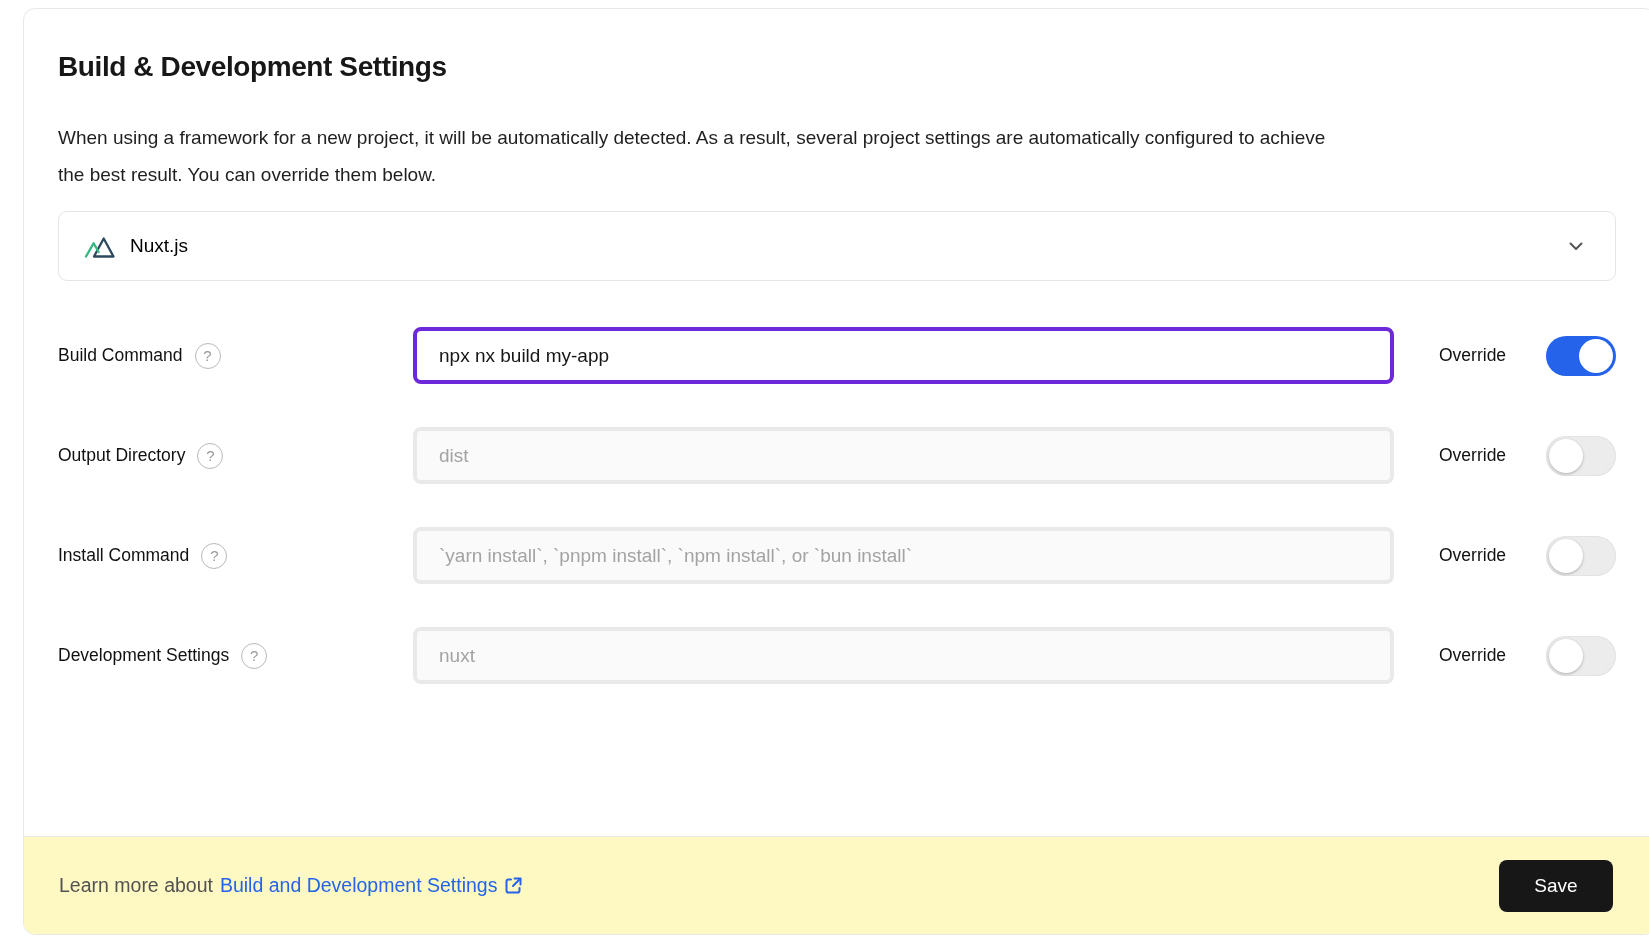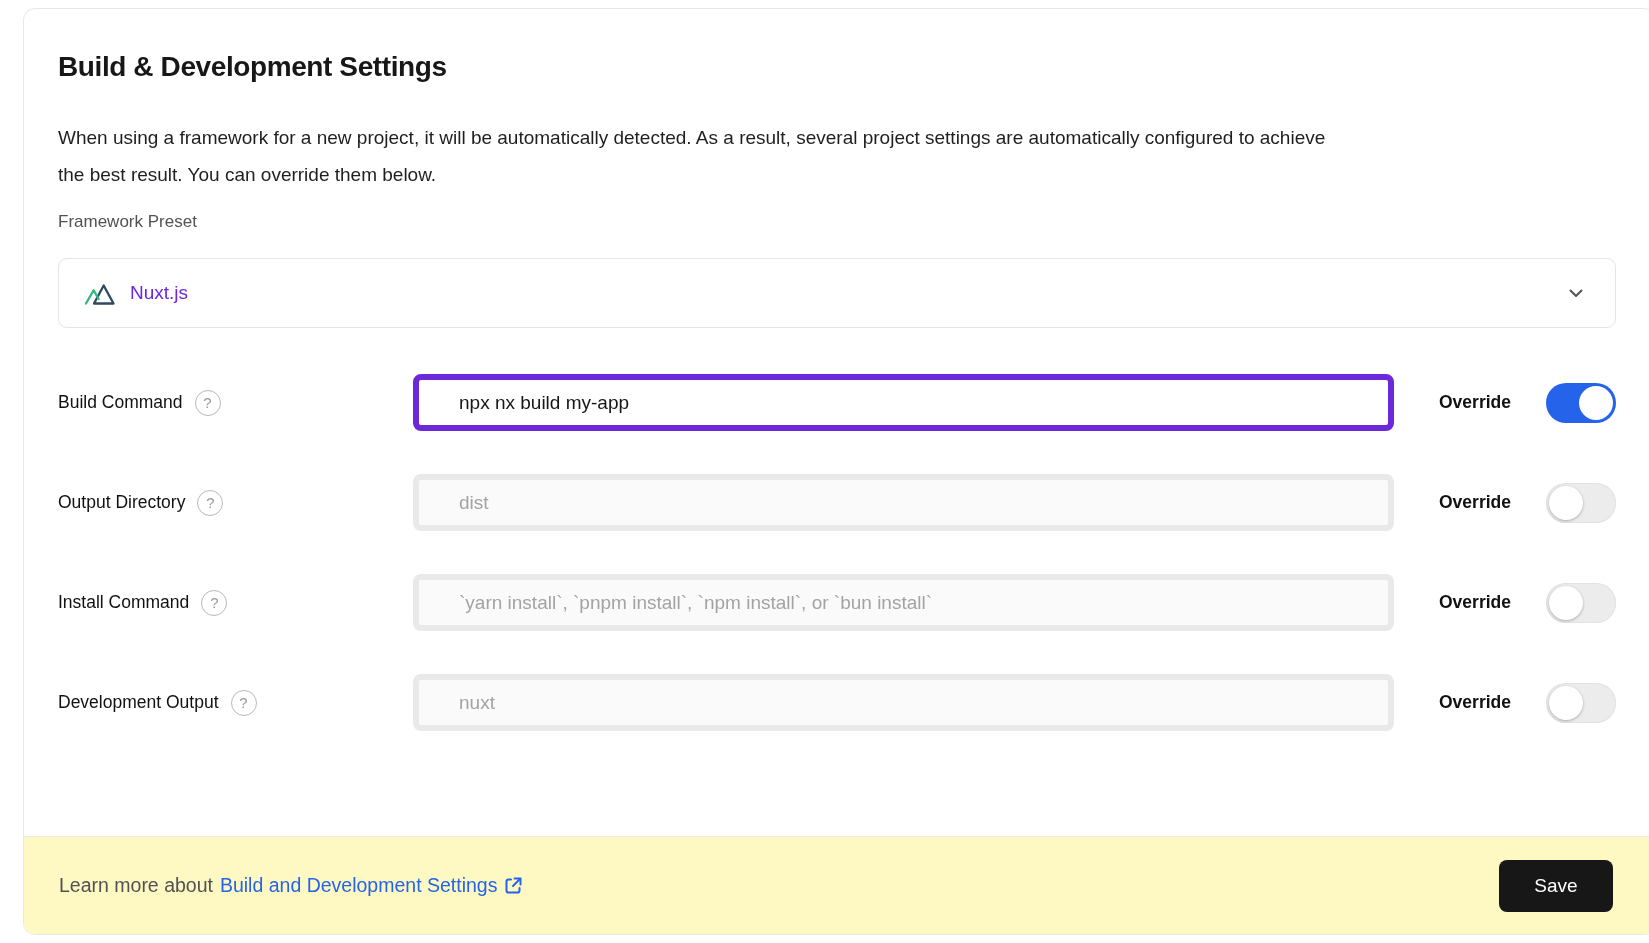--- a/index.html
+++ b/index.html
@@ -11,41 +11,41 @@
     display:flex; flex-direction:column; overflow:hidden;
   }
   .card-body { flex:1; padding:42px 40px 0 34px; }
   .title { font-size:28px; font-weight:700; letter-spacing:-0.4px; color:#171717; margin-bottom:36px; }
   .description { font-size:19px; line-height:37px; color:#1f1f1f; max-width:1270px; margin-bottom:18px; }
   .fw-label { display:block; font-size:17px; color:#525252; line-height:22px; margin-bottom:25px; }
   .select {
     width:1558px; height:70px; border:1px solid #e5e5e5; border-radius:9px; background:#fff;
     display:flex; align-items:center; padding:0 24px; cursor:pointer;
   }
-  .select-text { font-size:19px; color:#6d28d9; margin-left:13px; }
+  .select-text { font-size:19px; color:#000000; margin-left:13px; }
   .select .spacer { flex:1; }
   .nuxt-icon { width:34px; height:30px; display:block; }
   .chevron-icon { width:22px; height:22px; display:block; margin-right:4px; }
   .rows { margin-top:46px; width:1558px; }
   .row { display:flex; align-items:center; margin-bottom:43px; }
   .row-label-wrap { width:355px; flex:none; display:flex; align-items:center; gap:12px; }
   .row-label { font-size:17.5px; font-weight:500; color:#111; }
   .help-icon {
     width:26px; height:26px; border:1.5px solid #b9b9b9; border-radius:50%;
     display:flex; align-items:center; justify-content:center;
     font-size:15px; color:#999; font-weight:500; flex:none; cursor:default;
   }
   .row-input {
-    flex:1; height:57px; border:6px solid #6d28d9; border-radius:8px;
-    padding:0 40px; font-size:19px; font-family:inherit; color:#171717; background:#fff; outline:none;
+    flex:1; height:57px; border:4px solid #6d28d9; border-radius:8px;
+    padding:0 22px; font-size:19px; font-family:inherit; color:#171717; background:#fff; outline:none;
   }
   .row-input::placeholder { color:#a3a3a3; opacity:1; }
   .row-input.muted { background:#fafafa; border-color:#e9e9e9; }
   .override { flex:none; display:flex; align-items:center; margin-left:45px; }
-  .override-label { font-size:17.5px; font-weight:700; color:#111; width:85px; }
+  .override-label { font-size:17.5px; font-weight:400; color:#111; width:85px; }
   .toggle { width:70px; height:40px; border-radius:20px; position:relative; margin-left:22px; cursor:pointer; flex:none; }
   .toggle .knob { width:34px; height:34px; border-radius:50%; background:#fff; position:absolute; top:3px; }
   .toggle.on { background:#2563eb; }
   .toggle.on .knob { right:3px; }
   .toggle.off { background:#ececec; box-shadow:inset 0 0 0 1px #e3e3e3; }
   .toggle.off .knob { left:3px; box-shadow:0 1px 3px rgba(0,0,0,0.28); }
   .card-footer {
     flex:none; height:98px; background:#fef9c3; border-top:1px solid #eaeaea;
     display:flex; align-items:center; padding:0 42px 0 35px;
   }
@@ -61,21 +61,20 @@
 </head>
 <body>
 
 <div class="card">
   <div class="card-body">
 
     <h1 class="title">Build &amp; Development Settings</h1>
 
     <p class="description">When using a framework for a new project, it will be automatically detected. As a result, several project settings are automatically configured to achieve the best result. You can override them below.</p>
 
-    <span class="fw-label">Framework Preset</span>
 
     <div class="select">
       <svg class="nuxt-icon" viewBox="0 0 34 30" fill="none">
         <path d="M11 25.5 L20.7 7.5 L30.5 25.5 Z" stroke="#2f495e" stroke-width="2.3" stroke-linejoin="round" stroke-linecap="round"></path>
         <path d="M3 25.5 L10.6 12.2 L15.6 21" stroke="#35b782" stroke-width="2.3" stroke-linejoin="round" stroke-linecap="round"></path>
       </svg>
       <span class="select-text">Nuxt.js</span>
       <span class="spacer"></span>
       <svg class="chevron-icon" viewBox="0 0 22 22" fill="none">
         <path d="M5.5 8.5 L11 14 L16.5 8.5" stroke="#555" stroke-width="2" stroke-linecap="round" stroke-linejoin="round"></path>
@@ -121,21 +120,21 @@
         <div class="override">
           <span class="override-label">Override</span>
           <div class="toggle off">
             <div class="knob"></div>
           </div>
         </div>
       </div>
 
       <div class="row">
         <div class="row-label-wrap">
-          <span class="row-label">Development Output</span>
+          <span class="row-label">Development Settings</span>
           <span class="help-icon">?</span>
         </div>
         <input class="row-input muted" placeholder="nuxt" style="">
         <div class="override">
           <span class="override-label">Override</span>
           <div class="toggle off">
             <div class="knob"></div>
           </div>
         </div>
       </div>

